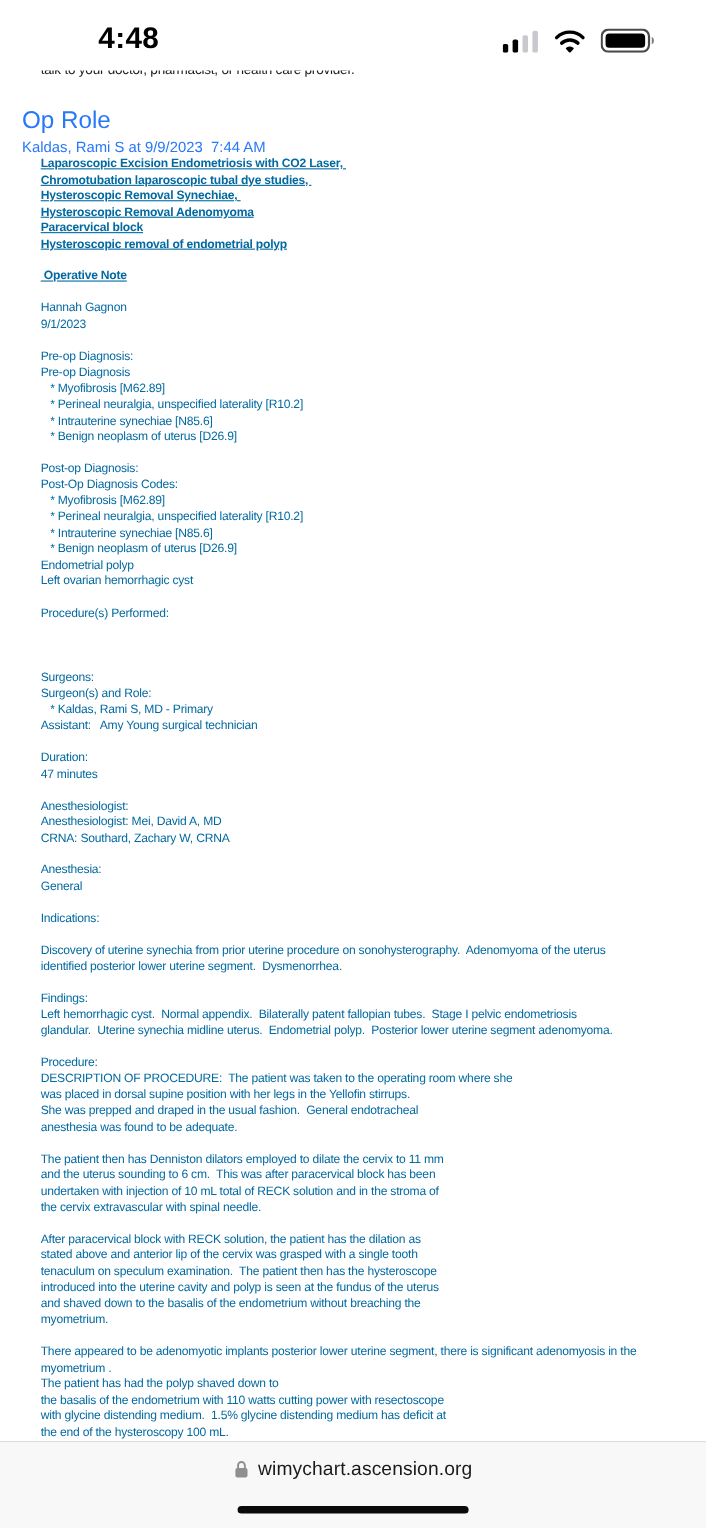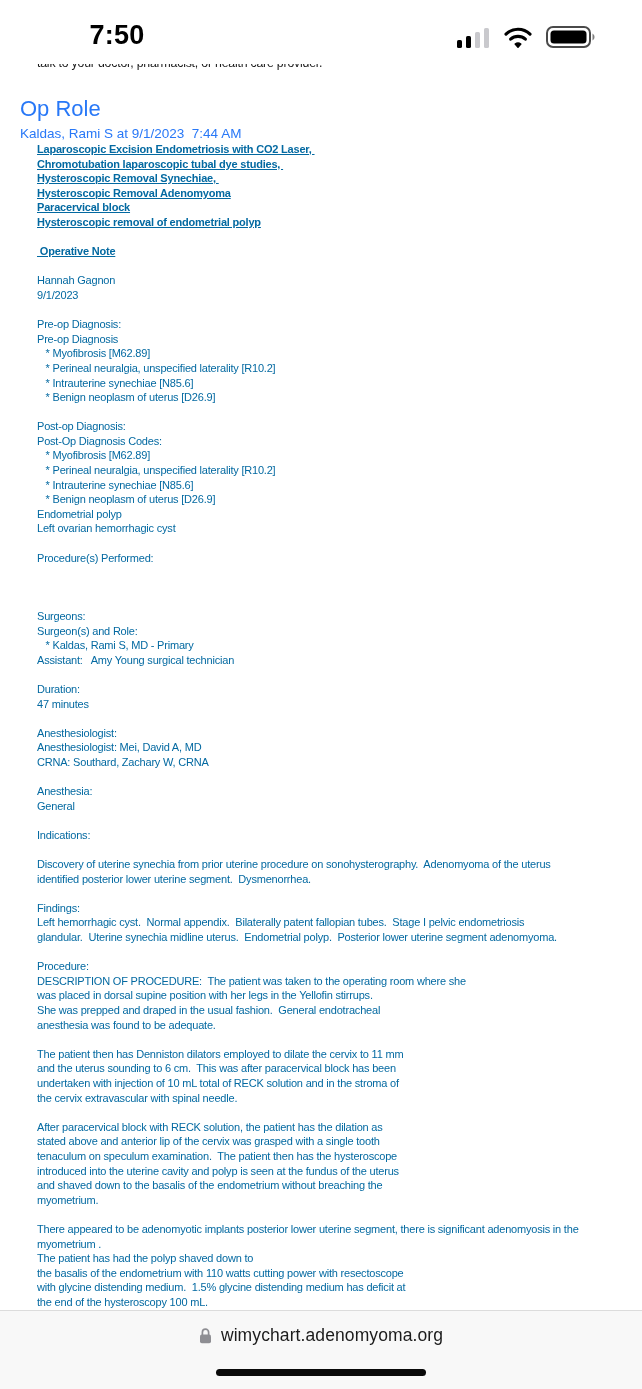--- a/index.html
+++ b/index.html
@@ -53,21 +53,21 @@
   .url-text { font-size:17.5px; font-weight:500; color:#1b1b1b; letter-spacing:0.1px; }
   .home-indicator {
     position:absolute; bottom:13px; left:50%; transform:translateX(-50%);
     width:210px; height:7px; border-radius:4px; background:#0a0a0a;
   }
 </style>
 </head>
 <body style="--link-blue: #2878f7; --bar-bg: #f8f8f8;">
 
 <div class="status-bar">
-  <div class="status-time">7:50</div>
+  <div class="status-time">4:48</div>
   <div class="status-icons">
     <svg width="33" height="21" viewBox="0 0 33 21">
       <rect x="0" y="13" width="5" height="8" rx="1.6" fill="#000"></rect>
       <rect x="9" y="9" width="5" height="12" rx="1.6" fill="#000"></rect>
       <rect x="18" y="5" width="5" height="16" rx="1.6" fill="#c9c9cd"></rect>
       <rect x="27" y="1" width="5" height="20" rx="1.6" fill="#c9c9cd"></rect>
     </svg>
     <svg width="30" height="21" viewBox="0 0 30 21">
       <path d="M3 7.2 a17 17 0 0 1 24 0" fill="none" stroke="#000" stroke-width="3.1" stroke-linecap="round"></path>
       <path d="M7.6 12.2 a11 11 0 0 1 14.8 0" fill="none" stroke="#000" stroke-width="3.1" stroke-linecap="round"></path>
@@ -79,26 +79,26 @@
       <path d="M46.5 7.5 a4 4 0 0 1 0 7 Z" fill="#4a4a4a" opacity="0.7"></path>
     </svg>
   </div>
 </div>
 
 <div class="clipped-line">
   <span>talk to your doctor, pharmacist, or health care provider.</span>
 </div>
 
 <div class="note-title">Op Role</div>
-<div class="note-byline">Kaldas, Rami S at 9/1/2023  7:44 AM</div>
+<div class="note-byline">Kaldas, Rami S at 9/9/2023  7:44 AM</div>
 
 <div class="doc"><div class="line bu">Laparoscopic Excision Endometriosis with CO2 Laser, </div><div class="line bu">Chromotubation laparoscopic tubal dye studies, </div><div class="line bu">Hysteroscopic Removal Synechiae, </div><div class="line bu">Hysteroscopic Removal Adenomyoma</div><div class="line bu">Paracervical block</div><div class="line bu">Hysteroscopic removal of endometrial polyp</div><div class="line blank">&nbsp;</div><div class="line bu"> Operative Note</div><div class="line blank">&nbsp;</div><div class="line n">Hannah Gagnon</div><div class="line n">9/1/2023</div><div class="line blank">&nbsp;</div><div class="line b">Pre-op Diagnosis:</div><div class="line n">Pre-op Diagnosis</div><div class="line n">   * Myofibrosis [M62.89]</div><div class="line n">   * Perineal neuralgia, unspecified laterality [R10.2]</div><div class="line n">   * Intrauterine synechiae [N85.6]</div><div class="line n">   * Benign neoplasm of uterus [D26.9]</div><div class="line blank">&nbsp;</div><div class="line b">Post-op Diagnosis:</div><div class="line n">Post-Op Diagnosis Codes:</div><div class="line n">   * Myofibrosis [M62.89]</div><div class="line n">   * Perineal neuralgia, unspecified laterality [R10.2]</div><div class="line n">   * Intrauterine synechiae [N85.6]</div><div class="line n">   * Benign neoplasm of uterus [D26.9]</div><div class="line n">Endometrial polyp</div><div class="line n">Left ovarian hemorrhagic cyst</div><div class="line blank">&nbsp;</div><div class="line b">Procedure(s) Performed:</div><div class="line blank">&nbsp;</div><div class="line blank">&nbsp;</div><div class="line blank">&nbsp;</div><div class="line b">Surgeons:</div><div class="line n">Surgeon(s) and Role:</div><div class="line n">   * Kaldas, Rami S, MD - Primary</div><div class="line n">Assistant:   Amy Young surgical technician</div><div class="line blank">&nbsp;</div><div class="line b">Duration:</div><div class="line n">47 minutes</div><div class="line blank">&nbsp;</div><div class="line b">Anesthesiologist:</div><div class="line n">Anesthesiologist: Mei, David A, MD</div><div class="line n">CRNA: Southard, Zachary W, CRNA</div><div class="line blank">&nbsp;</div><div class="line b">Anesthesia:</div><div class="line n">General</div><div class="line blank">&nbsp;</div><div class="line b">Indications:</div><div class="line blank">&nbsp;</div><div class="line b">Discovery of uterine synechia from prior uterine procedure on sonohysterography.  Adenomyoma of the uterus</div><div class="line b">identified posterior lower uterine segment.  Dysmenorrhea.</div><div class="line blank">&nbsp;</div><div class="line b">Findings:</div><div class="line b">Left hemorrhagic cyst.  Normal appendix.  Bilaterally patent fallopian tubes.  Stage I pelvic endometriosis</div><div class="line b">glandular.  Uterine synechia midline uterus.  Endometrial polyp.  Posterior lower uterine segment adenomyoma.</div><div class="line blank">&nbsp;</div><div class="line b">Procedure:</div><div class="line n">DESCRIPTION OF PROCEDURE:  The patient was taken to the operating room where she</div><div class="line n">was placed in dorsal supine position with her legs in the Yellofin stirrups.</div><div class="line n">She was prepped and draped in the usual fashion.  General endotracheal</div><div class="line n">anesthesia was found to be adequate.</div><div class="line blank">&nbsp;</div><div class="line n">The patient then has Denniston dilators employed to dilate the cervix to 11 mm</div><div class="line n">and the uterus sounding to 6 cm.  This was after paracervical block has been</div><div class="line n">undertaken with injection of 10 mL total of RECK solution and in the stroma of</div><div class="line n">the cervix extravascular with spinal needle.</div><div class="line blank">&nbsp;</div><div class="line n">After paracervical block with RECK solution, the patient has the dilation as</div><div class="line n">stated above and anterior lip of the cervix was grasped with a single tooth</div><div class="line n">tenaculum on speculum examination.  The patient then has the hysteroscope</div><div class="line n">introduced into the uterine cavity and polyp is seen at the fundus of the uterus</div><div class="line n">and shaved down to the basalis of the endometrium without breaching the</div><div class="line n">myometrium.</div><div class="line blank">&nbsp;</div><div class="line n">There appeared to be adenomyotic implants posterior lower uterine segment, there is significant adenomyosis in the</div><div class="line n">myometrium .</div><div class="line n">The patient has had the polyp shaved down to</div><div class="line n">the basalis of the endometrium with 110 watts cutting power with resectoscope</div><div class="line n">with glycine distending medium.  1.5% glycine distending medium has deficit at</div><div class="line n">the end of the hysteroscopy 100 mL.</div></div>
 
 <div class="url-bar">
   <div class="url-row">
     <svg width="13" height="17" viewBox="0 0 13 17">
       <path d="M3.4 8 V5.2 a3.1 3.1 0 0 1 6.2 0 V8" fill="none" stroke="#8e8e93" stroke-width="1.7"></path>
       <rect x="1" y="7.6" width="11" height="8.6" rx="1.8" fill="#8e8e93"></rect>
     </svg>
-    <span class="url-text">wimychart.adenomyoma.org</span>
+    <span class="url-text">wimychart.ascension.org</span>
   </div>
   <div class="home-indicator"></div>
 </div>
 
 </body></html>

